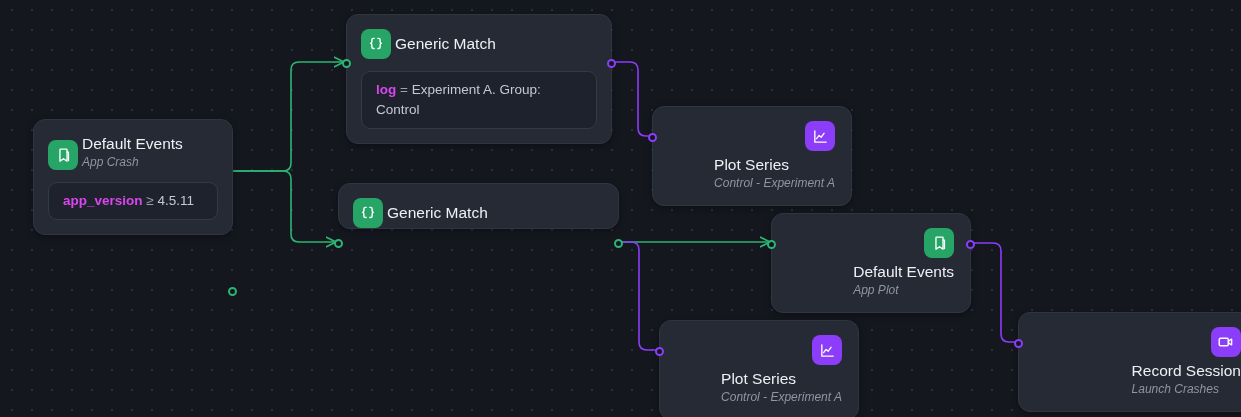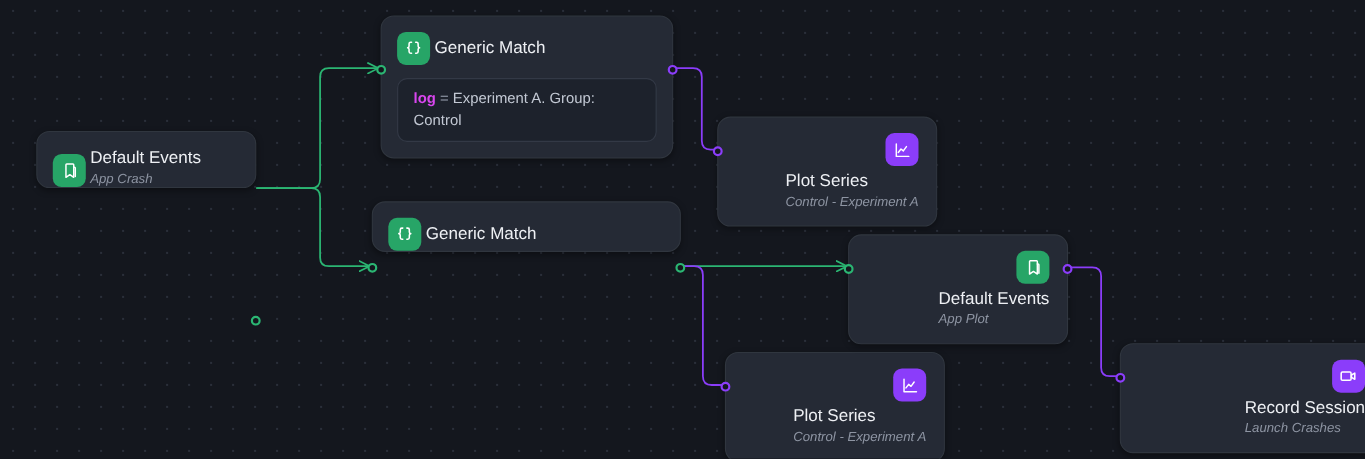--- a/index.html
+++ b/index.html
@@ -147,20 +147,27 @@
         <svg width="17" height="17" viewBox="0 0 24 24" fill="none" stroke="#ffffff" stroke-width="1.9" stroke-linecap="round" stroke-linejoin="round">
           <path d="M8 3h8a1 1 0 0 1 1 1v16l-5-3.4L7 20V4a1 1 0 0 1 1-1z"></path>
           <path d="M17 7h1a1 1 0 0 1 1 1v11"></path>
         </svg>
       </span>
       <span class="node-titles">
         <span class="node-title">Default Events</span>
         <span class="node-sub">App Crash</span>
       </span>
     </div>
+    <div class="node-body">
+      <div class="chip">
+        <span class="k">app_version</span>
+        <span class="op">≥</span>
+        <span>4.5.11</span>
+      </div>
+    </div>
     <span class="port right" style="top:167px;"></span>
   </div>
 
   <div class="node" style="left:346px; top:14px; width:266px;">
     <div class="node-head">
       <span class="node-icon green">
         <svg width="18" height="18" viewBox="0 0 24 24" fill="none" stroke="#ffffff" stroke-width="1.9" stroke-linecap="round" stroke-linejoin="round">
           <path d="M9.5 4.5h-1a2 2 0 0 0-2 2v2.6c0 1-.7 1.9-1.7 2.1 1 .2 1.7 1.1 1.7 2.1v2.6a2 2 0 0 0 2 2h1"></path>
           <path d="M14.5 4.5h1a2 2 0 0 1 2 2v2.6c0 1 .7 1.9 1.7 2.1-1 .2-1.7 1.1-1.7 2.1v2.6a2 2 0 0 1-2 2h-1"></path>
         </svg>

